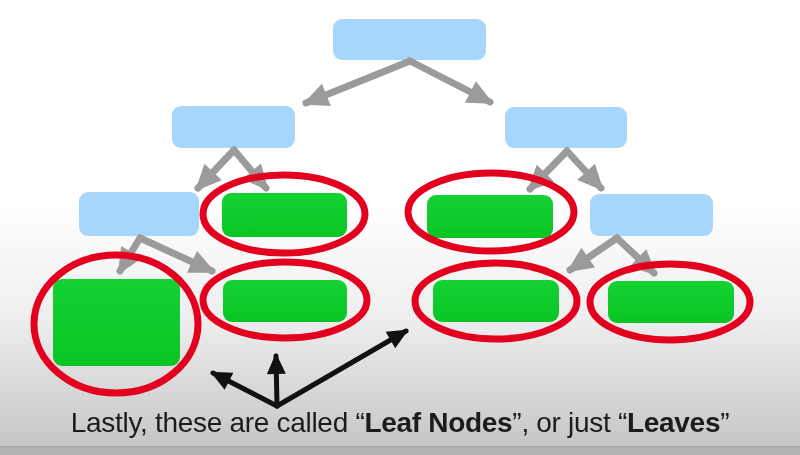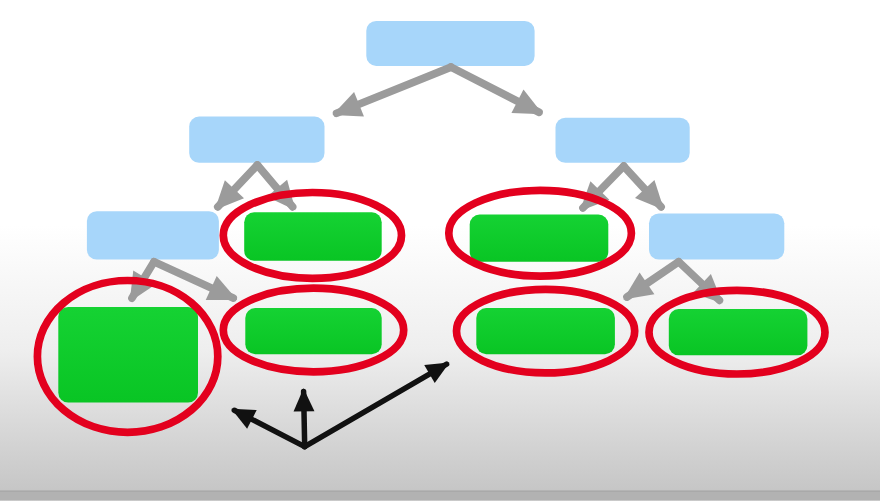--- a/index.html
+++ b/index.html
@@ -101,15 +101,16 @@
       <ellipse class="ring" cx="670" cy="302" rx="80" ry="38"></ellipse>
     </g>
 
     <g>
       <line class="pointer-edge" x1="277" y1="406" x2="213" y2="373" marker-end="url(#black-head)"></line>
       <line class="pointer-edge" x1="277" y1="406" x2="276" y2="356" marker-end="url(#black-head)"></line>
       <line class="pointer-edge" x1="277" y1="406" x2="406" y2="331" marker-end="url(#black-head)"></line>
     </g>
   </svg>
 
+  <div class="caption"><span>Lastly, these are called “</span><span class="bold">Leaf Nodes</span><span>”, or just “</span><span class="bold">Leaves</span><span>”</span></div>
 
   <div class="bottom-strip"></div>
 </div>
 
 </body></html>

